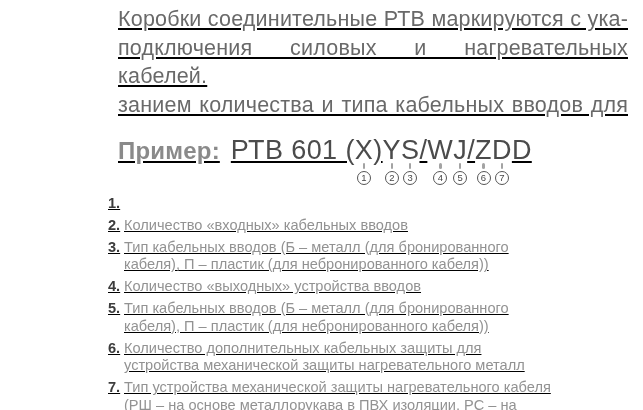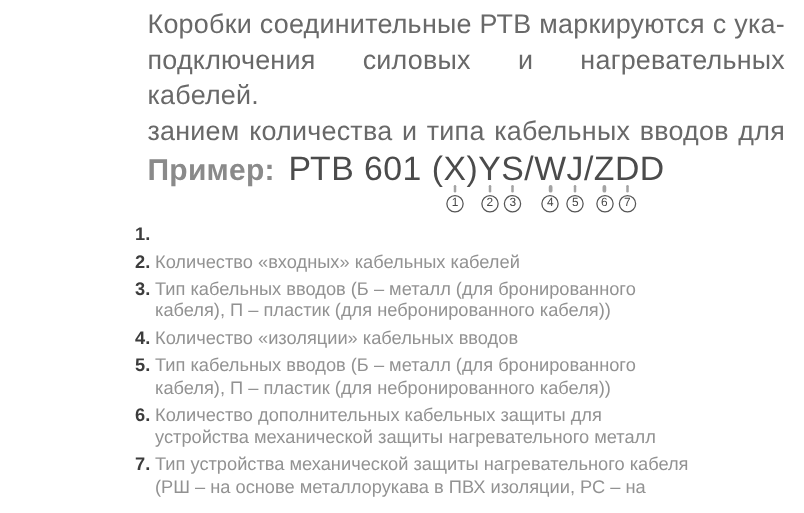--- a/index.html
+++ b/index.html
@@ -2,29 +2,29 @@
 <html><head>
 <meta charset="utf-8">
 <style>
   html, body { margin: 0; padding: 0; }
   body {
     width: 643px; height: 410px;
     background: #ffffff;
     overflow: hidden;
     font-family: "Liberation Sans", sans-serif;
   }
-  .page { padding: 5px 13px 0 108px; box-sizing: border-box; width: 643px; height: 410px; }
+  .page { padding: 5px 13px 0 108px; box-sizing: border-box; width: 643px; height: 410px; text-decoration: underline; }
 
   
   .intro { margin-left: 10px; width: 510px; color: #696969; font-size: 21.5px; line-height: 28.5px; letter-spacing: 0.2px; }
   .intro .pline { text-align: justify; text-align-last: justify; }
   .intro .pline.last { text-align-last: left; }
 
   
-  .example { margin-left: 10px; margin-top: 1px; margin-bottom: 29px; display: flex; align-items: baseline; gap: 11px; }
+  .example { margin-left: 10px; margin-top: 16px; margin-bottom: 29px; display: flex; align-items: baseline; gap: 11px; }
   .example-label { font-weight: bold; color: #8a8a8a; font-size: 24px; letter-spacing: 0.2px; }
   .formula { color: #4b4b4b; font-size: 27px; line-height: 1.15; letter-spacing: 0.4px; white-space: pre; }
   .mark { position: relative; display: inline-block; }
   .callout {
     position: absolute; left: 50%; top: 100%; transform: translateX(-50%);
     margin-top: -3px;
     display: flex; flex-direction: column; align-items: center;
   }
   .tick { width: 2.5px; height: 6px; background: #a3a3a3; border-radius: 1.5px; margin-bottom: 2px; }
   .circle {
@@ -59,36 +59,36 @@
 
   <div class="legend">
 
     <div class="item">
       <span class="inum">1.</span>
     </div>
 
     <div class="item">
       <span class="inum">2.</span>
       <div class="itext">
-        <div class="iline">Количество «входных» кабельных кабелей</div>
+        <div class="iline">Количество «входных» кабельных вводов</div>
       </div>
     </div>
 
     <div class="item">
       <span class="inum">3.</span>
       <div class="itext">
         <div class="iline">Тип кабельных вводов (Б – металл (для бронированного</div>
         <div class="iline">кабеля), П – пластик (для небронированного кабеля))</div>
       </div>
     </div>
 
     <div class="item">
       <span class="inum">4.</span>
       <div class="itext">
-        <div class="iline">Количество «изоляции» кабельных вводов</div>
+        <div class="iline">Количество «выходных» устройства вводов</div>
       </div>
     </div>
 
     <div class="item">
       <span class="inum">5.</span>
       <div class="itext">
         <div class="iline">Тип кабельных вводов (Б – металл (для бронированного</div>
         <div class="iline">кабеля), П – пластик (для небронированного кабеля))</div>
       </div>
     </div>

